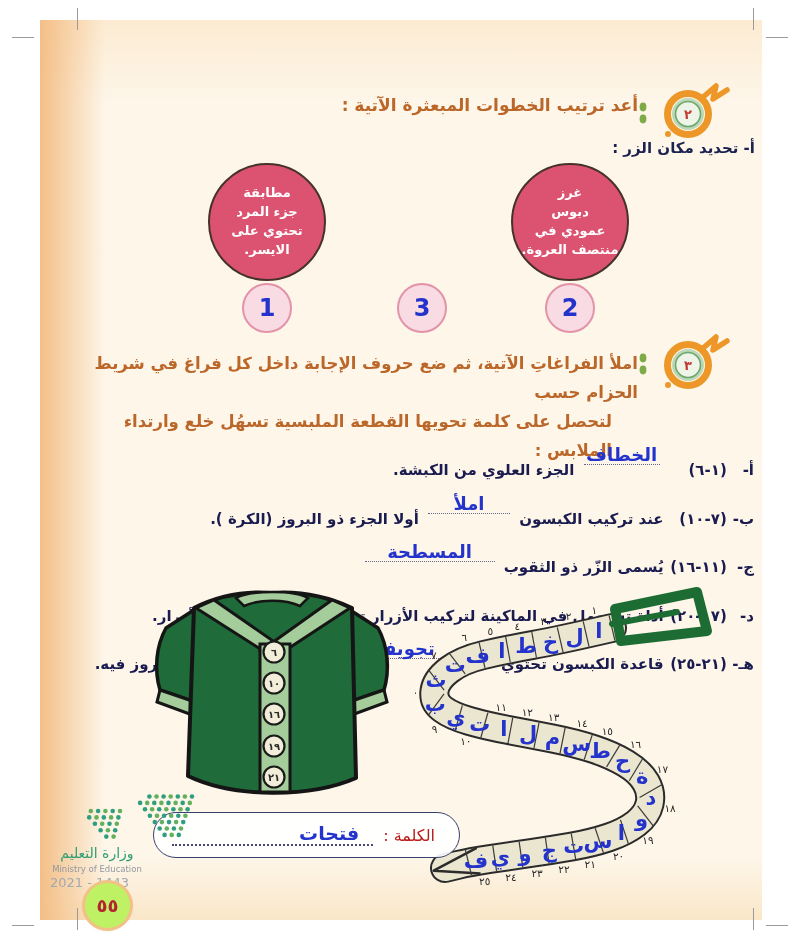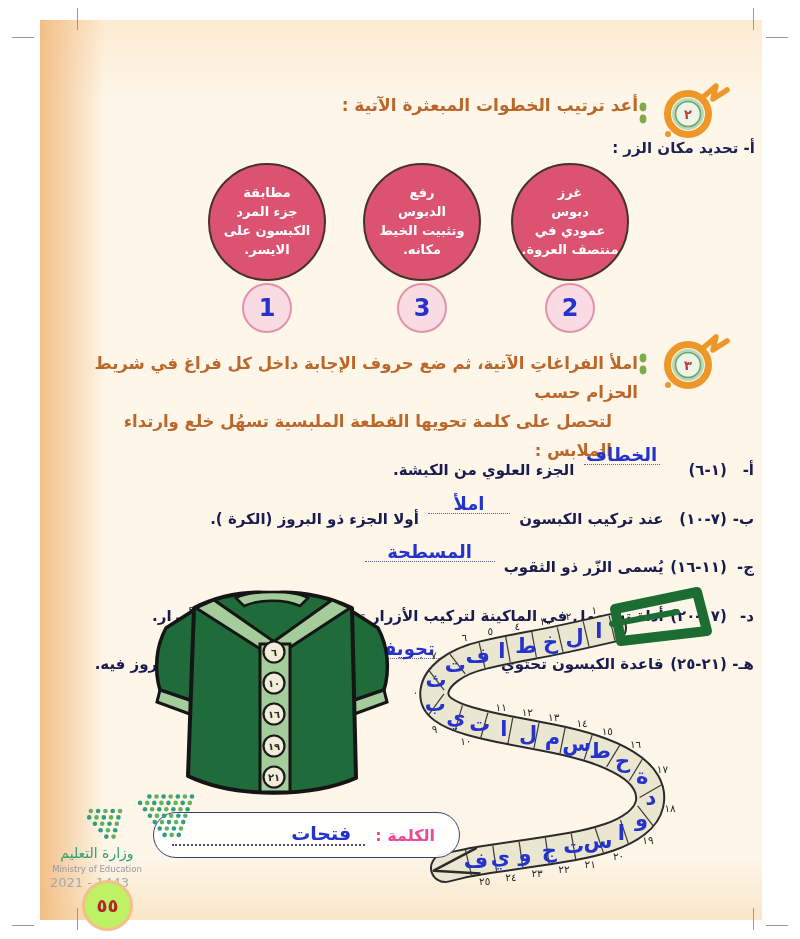--- a/index.html
+++ b/index.html
@@ -42,21 +42,21 @@
   .ans{position:absolute;left:0;right:0;bottom:0;text-align:center;color:#2433cc;font-size:18px;font-weight:bold;line-height:1;white-space:nowrap;}
 
   .shirt{position:absolute;left:152px;top:586px;width:240px;height:218px;}
   .shirt-btn-num{font-size:10px;font-weight:bold;fill:#2b2b2b;text-anchor:middle;}
   .belt{position:absolute;left:415px;top:578px;width:365px;height:310px;}
   .belt-num{font-size:10.5px;fill:#2a2a2a;text-anchor:middle;}
   .belt-letter{font-size:21px;font-weight:bold;fill:#2433cc;text-anchor:middle;}
 
   .pill{position:absolute;left:153px;top:812px;width:307px;height:46px;border:1.6px solid #39406e;border-radius:23px;
     background:rgba(255,255,255,.92);display:flex;align-items:center;direction:rtl;padding:0 24px 0 18px;box-sizing:border-box;}
-  .wlabel{color:#ec4899;font-weight:bold;font-size:16px;}
+  .wlabel{color:#b91c1c;font-weight:normal;font-size:16px;}
   .wblank{flex:1;margin-right:10px;position:relative;border-bottom:2px dotted #4a4a78;height:20px;}
   .wans{position:absolute;right:14px;bottom:0;color:#2433cc;font-weight:bold;font-size:19px;}
 
   #logo-dots{position:absolute;left:78px;top:792px;width:120px;height:55px;}
   .moe-ar{position:absolute;left:47px;top:845px;width:100px;text-align:center;color:#2f9f74;font-weight:normal;font-size:14px;direction:rtl;}
   .moe-en{position:absolute;left:44px;top:864px;width:106px;text-align:center;color:#9298a0;font-size:8.5px;}
   .moe-year{position:absolute;left:50px;top:875px;color:#a3a9b0;font-size:13px;}
   .page-circle{position:absolute;left:85px;top:883px;width:45px;height:45px;border-radius:50%;background:#bef264;
     box-shadow:0 0 0 3px #f1c185, 0 1px 5px rgba(0,0,0,.15);display:flex;align-items:center;justify-content:center;
     color:#b3252e;font-weight:bold;font-size:18px;}
@@ -88,30 +88,24 @@
   </svg>
   <div class="q2-title">أعد ترتيب الخطوات المبعثرة الآتية :</div>
   <div class="q2-sub">أ- تحديد مكان الزر :</div>
 
   <div id="step0" class="step-circle">
     <span>غرز</span>
     <span>دبوس</span>
     <span>عمودي في</span>
     <span>منتصف العروة.</span>
   </div>
-  <div id="step1" class="step-circle">
-    <span>رفع</span>
-    <span>الدبوس</span>
-    <span>وتثبيت الخيط</span>
-    <span>مكانه.</span>
-  </div>
   <div id="step2" class="step-circle">
     <span>مطابقة</span>
     <span>جزء المرد</span>
-    <span>الكبسون على</span>
+    <span>تحتوي على</span>
     <span>الايسر.</span>
   </div>
   <div id="ord0" class="order-circle">2</div>
   <div id="ord1" class="order-circle">3</div>
   <div id="ord2" class="order-circle">1</div>
 
   <svg id="qi3" class="q-icon" viewBox="0 0 112 64">
     <ellipse cx="7" cy="25" rx="3.4" ry="4.4" fill="#7cab48"></ellipse>
     <ellipse cx="7" cy="37" rx="3.4" ry="4.4" fill="#7cab48"></ellipse>
     <circle cx="52" cy="32" r="20.5" fill="none" stroke="#ec9727" stroke-width="7"></circle>

